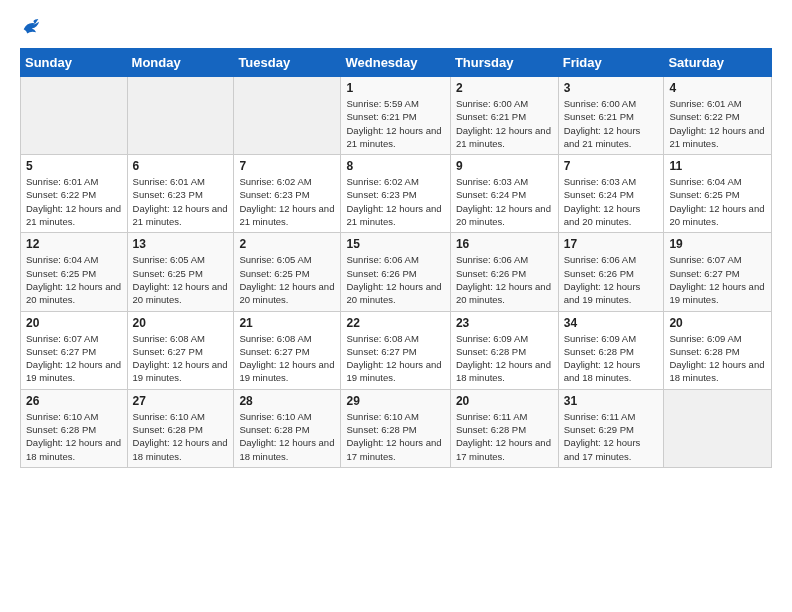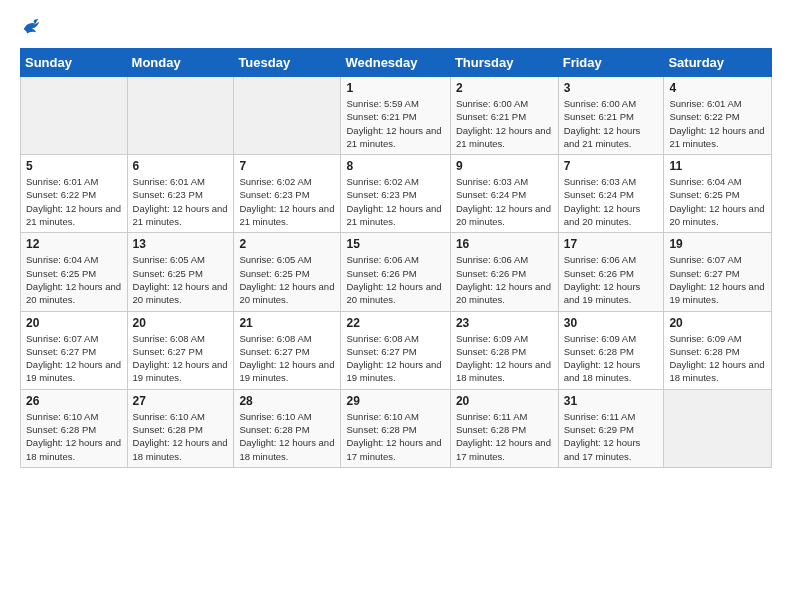--- a/index.html
+++ b/index.html
@@ -270,21 +270,21 @@
 Sunset: 6:27 PM
 Daylight: 12 hours and 19 minutes.</div>
           </td>
           <td>
             <div class="day-number">23</div>
             <div class="day-info" style="white-space: pre-line;">Sunrise: 6:09 AM
 Sunset: 6:28 PM
 Daylight: 12 hours and 18 minutes.</div>
           </td>
           <td>
-            <div class="day-number">30</div>
+            <div class="day-number">34</div>
             <div class="day-info" style="white-space: pre-line;">Sunrise: 6:09 AM
 Sunset: 6:28 PM
 Daylight: 12 hours and 18 minutes.</div>
           </td>
           <td>
             <div class="day-number">20</div>
             <div class="day-info" style="white-space: pre-line;">Sunrise: 6:09 AM
 Sunset: 6:28 PM
 Daylight: 12 hours and 18 minutes.</div>
           </td>

